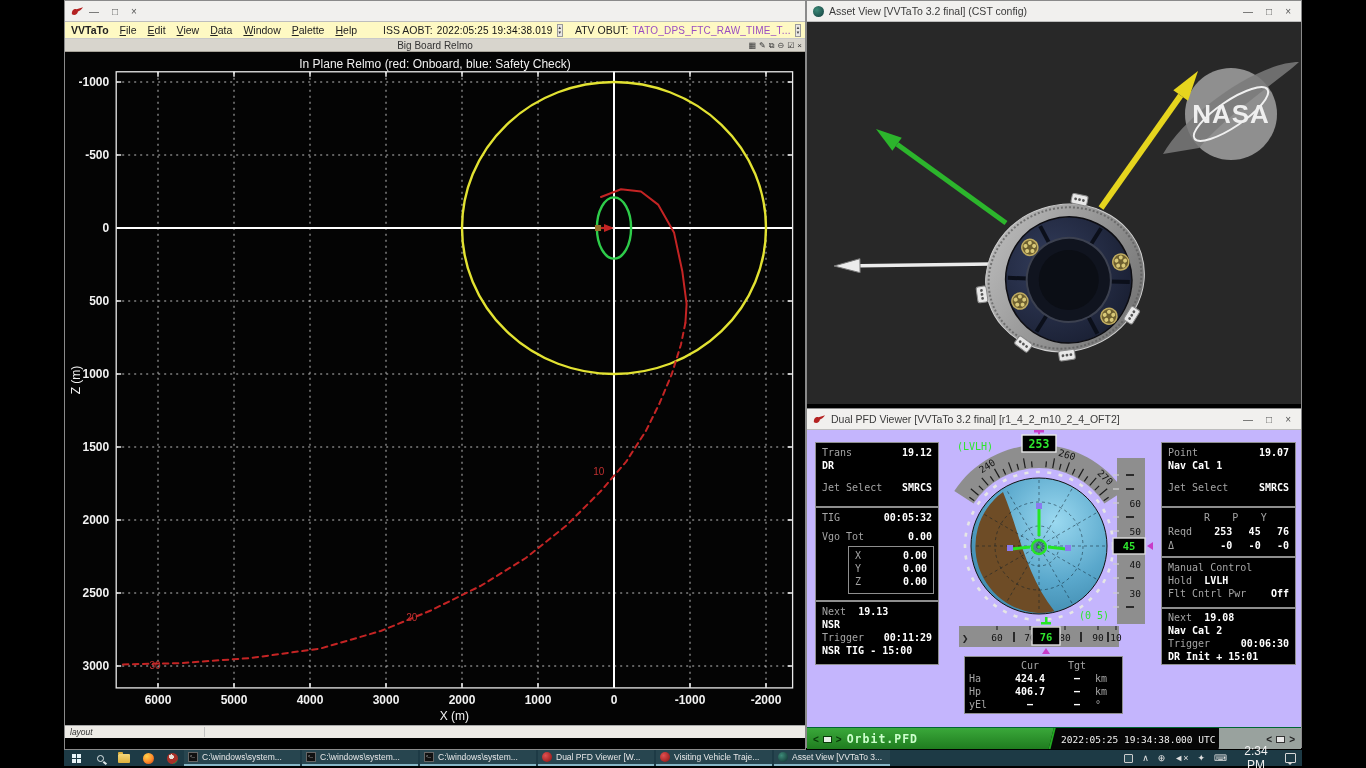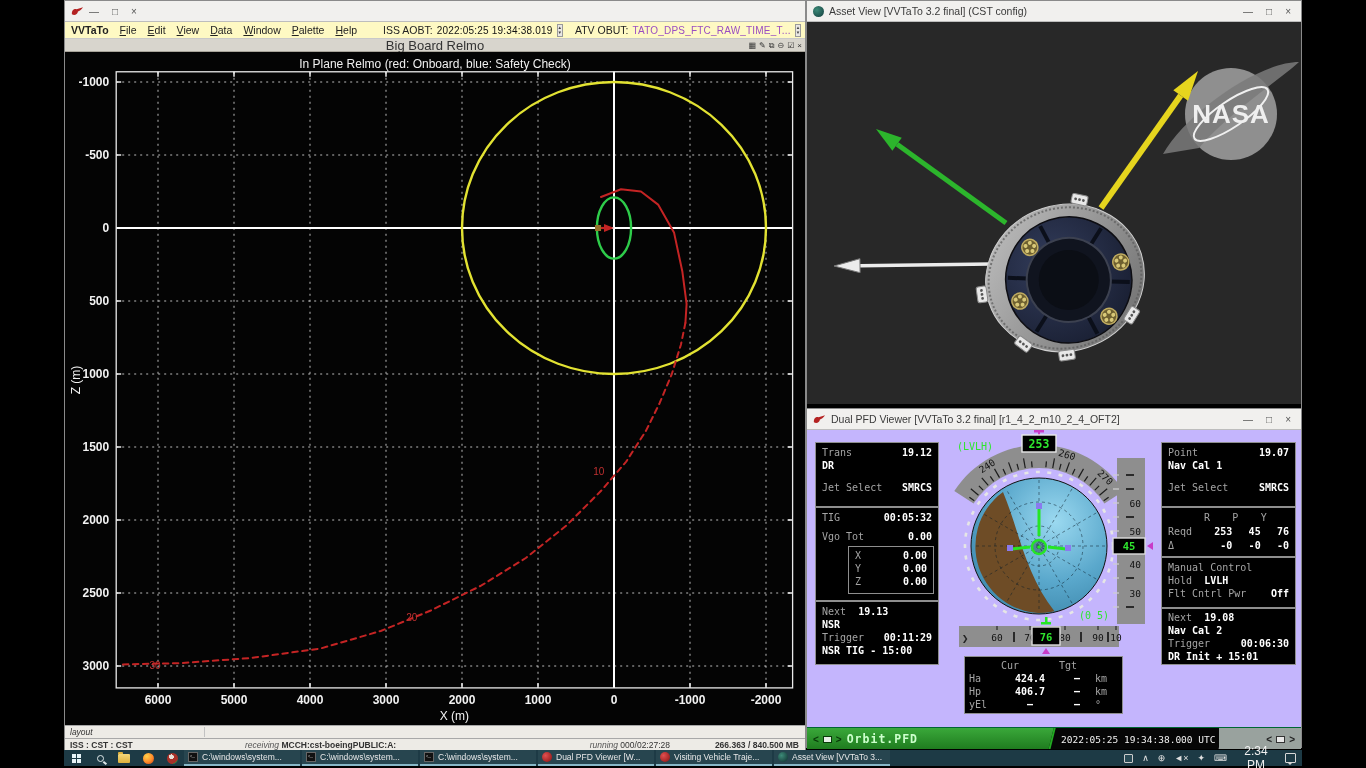--- a/index.html
+++ b/index.html
@@ -19,21 +19,21 @@
 #main-menus{display:flex;gap:11px;margin-right:14px}
 .mitem{display:inline-block;cursor:default}
 .mitem::first-letter{text-decoration:underline}
 .mitem:first-child{font-weight:bold}
 .mitem:first-child::first-letter{text-decoration:none}
 .mlabel{color:#222;margin-left:8px}
 .mval{color:#111;font-size:10px;letter-spacing:.2px}
 .mval.purple{color:#9a4ec2}
 .spin{width:11px;height:13px;border:1px solid #9a9a9a;background:#e9e7e4;display:inline-flex;flex-direction:column;align-items:center;justify-content:center;font-size:4.5px;color:#444;line-height:5px}
 .bigbar{height:13px;background:#d8d5cd;display:flex;align-items:center;border-bottom:1px solid #a8a49a;position:relative}
-.bigtitle{font-size:13px;color:#333;margin:0 auto}
+.bigtitle{font-size:10px;color:#333;margin:0 auto}
 .bigicons{position:absolute;right:3px;top:0;font-size:8px;color:#333;display:flex;gap:3px;align-items:center;height:13px}
 .plotarea{height:673px;background:#040404;position:relative}
 .plot-title{position:absolute;top:5px;width:100%;text-align:center;color:#f0f0f0;font-size:12px}
 #chart-svg{position:absolute;inset:0}
 .srow{height:13px;background:#edebe6;border-top:1px solid #a8a8a8;display:flex;align-items:center;font-size:8.5px;color:#333;white-space:nowrap;overflow:hidden}
 .srow .it{font-style:italic}
 .sl{width:140px;padding-left:5px;border-right:1px solid #c2c2c2}
 .sp{flex:1;text-align:center;font-size:8px}
 .sa{width:180px;padding-left:5px;font-weight:bold}
 .sb{flex:1}
@@ -53,21 +53,21 @@
 .prow{display:flex;justify-content:space-between;white-space:pre}
 .plab{color:#a4a4a4}
 .pv{color:#fff;font-weight:bold}
 .gap{height:9px}
 .rpy{display:grid;grid-template-columns:36px 1fr 1fr 1fr;text-align:right}
 .rpy .plab{text-align:left}
 .rpy span{display:block}
 .ctgrid{display:grid;grid-template-columns:32px 58px 36px 1fr;line-height:13px}
 .ctgrid .u{color:#a4a4a4}
 .ctgrid .c{text-align:center;font-weight:bold;color:#fff}
-.ctgrid .h{color:#a4a4a4}
+.ctgrid .h{text-align:center;color:#a4a4a4}
 .pfd-bbar{position:relative;height:22px;background:#0c0c0c;overflow:hidden;border-top:1px solid #063}
 .bb-green{position:absolute;left:0;top:0;width:252px;height:22px;background:linear-gradient(#3aa83a,#1e7a1e);display:flex;align-items:center;gap:5px;padding-left:6px}
 .bb-nav{color:#083808;font-size:10px;font-weight:bold;display:flex;gap:4px;align-items:center}
 .bb-nav .sq{width:9px;height:7px;background:#e8f0e8;border:1px solid #0a3a0a;display:inline-block}
 .bb-page{font-family:"DejaVu Sans Mono",monospace;font-size:11.5px;font-weight:bold;color:#ccffcc;letter-spacing:1px}
 .bb-black{position:absolute;left:244px;top:0;width:172px;height:22px;background:#060606;transform:skewX(-14deg);border-left:2px solid #2a2;border-right:2px solid #888}
 .bb-black-inner{transform:skewX(14deg);display:flex;align-items:center;height:22px;padding-left:8px;gap:4px;color:#f2f2f2;font-family:"DejaVu Sans Mono",monospace;font-size:9.5px;white-space:nowrap}
 .bb-ic{font-size:8px;color:#cfcfcf}
 .bb-gray{position:absolute;left:412px;top:0;width:84px;height:22px;background:#99a29e;display:flex;align-items:center;justify-content:flex-end;gap:4px;padding-right:8px;color:#222;font-size:10px;font-weight:bold}
 .bb-gray .sq{width:9px;height:7px;background:#e8e8e8;border:1px solid #333;display:inline-block}
@@ -235,26 +235,20 @@
           <text x="89.96000000000004" y="616.92" font-family="Liberation Sans, sans-serif" fill="#c03030" font-size="10" text-anchor="middle">30</text>
           <line x1="533.04" y1="176" x2="545.96" y2="176" stroke="#c42424" stroke-width="2.2"></line>
           <polygon points="549,176 539,172 539,180" fill="#c42424"></polygon>
           <rect x="530.04" y="173" width="6" height="6" fill="#96702a"></rect>
           <text x="389.4" y="667.9" font-family="Liberation Sans, sans-serif" fill="#f2f2f2" font-size="12" text-anchor="middle">X (m)</text>
           <text x="0" y="0" font-family="Liberation Sans, sans-serif" fill="#f2f2f2" font-size="12" text-anchor="middle" transform="translate(15,328) rotate(-90)">Z (m)</text>
         </svg>
     </div>
     <div class="srow r1">
       <span class="sl it">layout</span>
-    </div>
-    <div class="srow r2">
-      <span class="sa">ISS : CST : CST</span>
-      <span class="sb"><i>receiving</i> <b>MCCH:cst-boeingPUBLIC:A:</b></span>
-      <span class="sc"><i>running</i> <span>000/02:27:28</span></span>
-      <span class="sd">266.363 / 840.500 MB</span>
     </div>
   </div>
 
   <div id="win-asset" class="win">
     <div class="tbar">
       <span class="assetico"></span>
       <span class="ttext">Asset View [VVTaTo 3.2 final] (CST config)</span>
       <span class="wctl">
         <span>—</span>
         <span>□</span>

